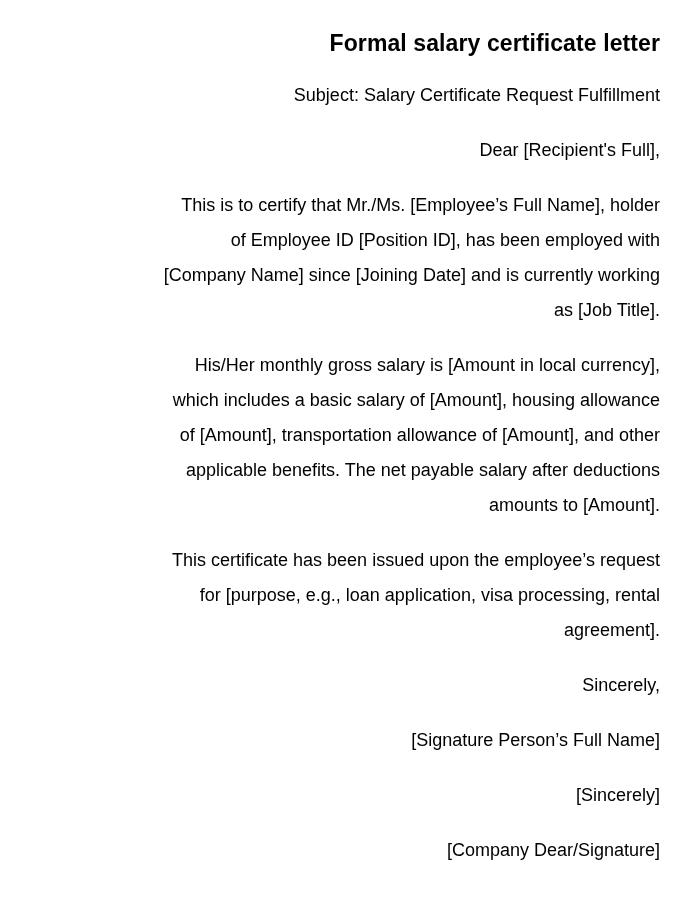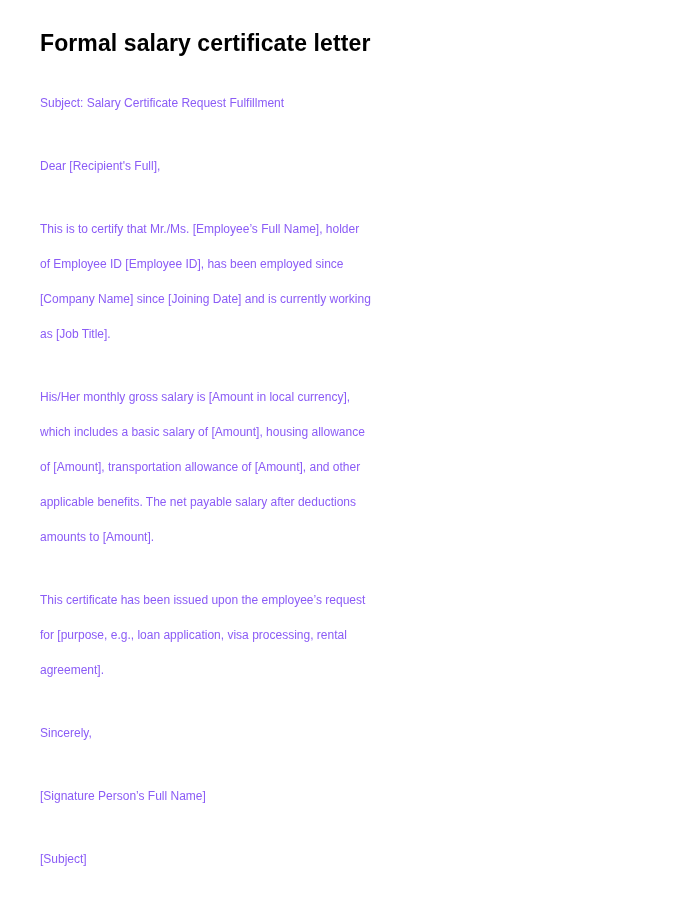--- a/index.html
+++ b/index.html
@@ -1,15 +1,15 @@
 <!DOCTYPE html>
 <html><head>
 <meta charset="utf-8">
 <style>
-  * { box-sizing: border-box; }
+  * { box-sizing: border-box; text-align: right; }
   html, body {
     margin: 0;
     padding: 0;
     background: #ffffff;
   }
   .page {
     width: 700px;
     height: 907px;
     background: #ffffff;
     padding: 28px 40px 0 40px;
@@ -18,53 +18,53 @@
   }
   .letter-heading {
     font-size: 23px;
     line-height: 30px;
     font-weight: 700;
     color: #000000;
     margin: 0 0 16px 0;
     letter-spacing: 0.1px;
   }
   .letter-par {
-    font-size: 12px;
+    font-size: 18px;
     line-height: 35px;
-    color: #8b5cf6;
-    margin: 28px 0;
+    color: #000000;
+    margin: 20px 0;
     max-width: 620px;
     white-space: pre-line; 
   }
 </style>
 </head>
 <body>
 
 <main class="page">
   <h1 class="letter-heading">Formal salary certificate letter</h1>
 
   <p class="letter-par">Subject: Salary Certificate Request Fulfillment</p>
 
   <p class="letter-par">Dear [Recipient's Full],</p>
 
   <p class="letter-par">This is to certify that Mr./Ms. [Employee’s Full Name], holder
-of Employee ID [Employee ID], has been employed since
+of Employee ID [Position ID], has been employed with
 [Company Name] since [Joining Date] and is currently working
 as [Job Title].</p>
 
   <p class="letter-par">His/Her monthly gross salary is [Amount in local currency],
 which includes a basic salary of [Amount], housing allowance
 of [Amount], transportation allowance of [Amount], and other
 applicable benefits. The net payable salary after deductions
 amounts to [Amount].</p>
 
   <p class="letter-par">This certificate has been issued upon the employee’s request
 for [purpose, e.g., loan application, visa processing, rental
 agreement].</p>
 
   <p class="letter-par">Sincerely,</p>
 
   <p class="letter-par">[Signature Person’s Full Name]</p>
 
-  <p class="letter-par">[Subject]</p>
+  <p class="letter-par">[Sincerely]</p>
 
   <p class="letter-par">[Company Dear/Signature]</p>
 </main>
 
 </body></html>

